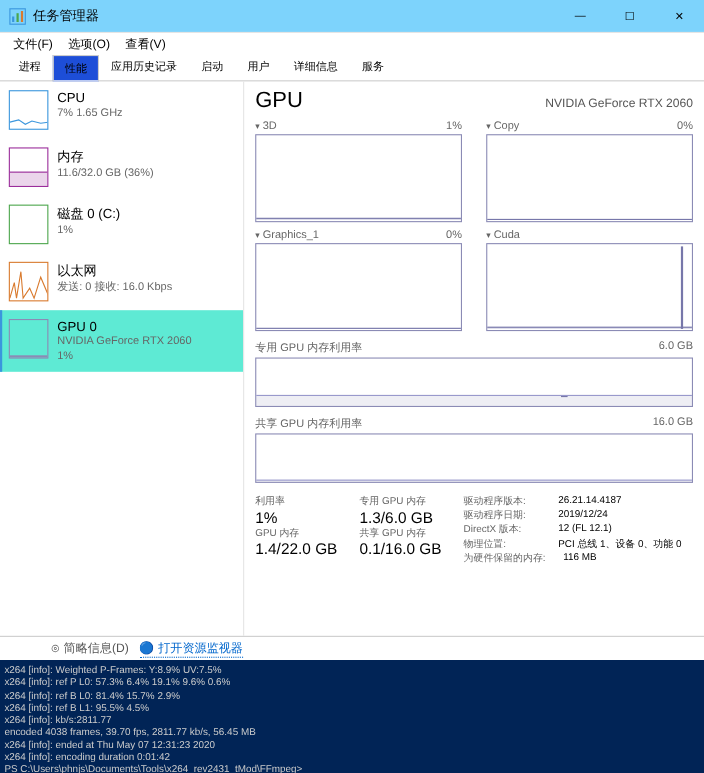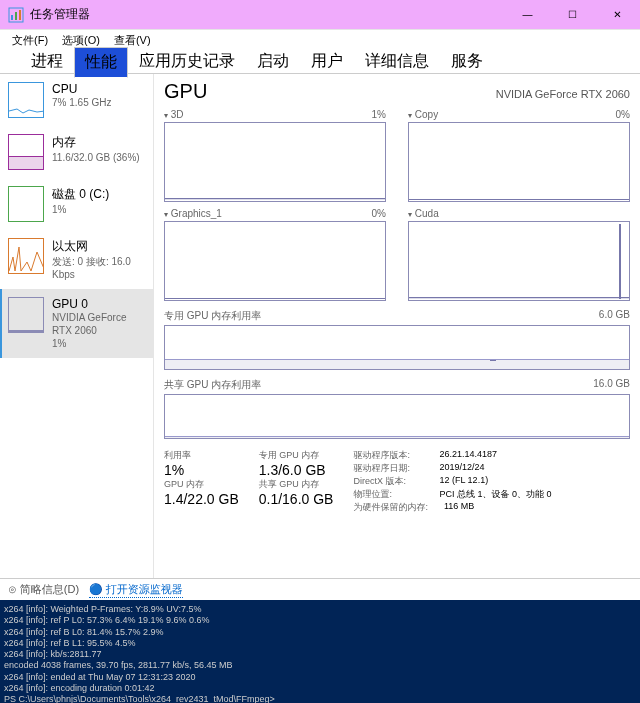--- a/index.html
+++ b/index.html
@@ -1,35 +1,35 @@
 <!DOCTYPE html>
 <html><head>
 <meta charset="utf-8">
 <style>
 * { margin: 0; padding: 0; box-sizing: border-box; font-family: "Microsoft YaHei", "Segoe UI", sans-serif; }
 body { width: 640px; height: 703px; background: #fff; font-size: 11px; color: #000; overflow: hidden; }
 
-.titlebar { height: 30px; background: #f0abfc; display: flex; align-items: center; padding-left: 8px; border-bottom: 1px solid #e5e5e5; }
+.titlebar { height: 30px; background: #7dd3fc; display: flex; align-items: center; padding-left: 8px; border-bottom: 1px solid #e5e5e5; }
 .titlebar .icon { width: 16px; height: 16px; margin-right: 6px; }
 .titlebar .title { flex: 1; font-size: 12px; }
 .titlebar .btns { display: flex; }
 .titlebar .btn { width: 45px; height: 30px; display: flex; align-items: center; justify-content: center; font-size: 10px; }
 
 .menubar { height: 20px; display: flex; align-items: flex-end; padding-left: 6px; font-size: 11px; gap: 2px; }
 .menubar span { padding: 2px 6px; }
 
-.tabs { height: 24px; display: flex; align-items: center; padding-left: 20px; border-bottom: 1px solid #ccc; font-size: 16px; }
+.tabs { height: 24px; display: flex; align-items: flex-end; padding-left: 6px; border-bottom: 1px solid #ccc; font-size: 10px; }
 .tab { padding: 4px 10px; border: 1px solid transparent; }
 .tab.active { background: #1d4ed8; border: 1px solid #ccc; border-bottom: 1px solid #fff; margin-bottom: -1px; }
 
 .main { display: flex; height: 504px; }
 
-.sidebar { width: 154px; border-right: 1px solid #e5e5e5; overflow-y: auto; }
+.sidebar { width: 222px; border-right: 1px solid #e5e5e5; overflow-y: auto; }
 .side-item { display: flex; padding: 8px 8px; gap: 8px; cursor: pointer; }
-.side-item.selected { background: #e5e5e5; border-left: 2px solid #3a96dd; padding-left: 6px; }
+.side-item.selected { background: #5eead4; border-left: 2px solid #3a96dd; padding-left: 6px; }
 .side-graph { width: 36px; height: 36px; border: 1px solid; display: flex; align-items: flex-end; }
 .side-info { flex: 1; }
 .side-title { font-size: 12px; }
 .side-sub { font-size: 10px; color: #666; line-height: 1.3; }
 
 .detail { flex: 1; padding: 6px 10px 10px 10px; overflow: hidden; }
 .detail-head { display: flex; justify-content: space-between; align-items: baseline; margin-bottom: 6px; }
 .detail-title { font-size: 20px; font-weight: 300; }
 .detail-model { font-size: 11px; color: #555; }
 
@@ -49,21 +49,21 @@
 .stats { display: flex; margin-top: 10px; gap: 20px; font-size: 10px; }
 .stat-col { display: flex; flex-direction: column; gap: 0; }
 .stat-label { color: #666; font-size: 9px; }
 .stat-val { font-size: 14px; }
 .info-col { font-size: 9px; }
 .info-row { display: flex; gap: 16px; }
 .info-key { color: #666; min-width: 70px; }
 
 .footer { height: 22px; border-top: 1px solid #ccc; display: flex; align-items: center; padding: 0 8px; font-size: 11px; gap: 10px; }
 .link { color: #0066cc; cursor: pointer; border-bottom: 1px dotted #0066cc; }
-.disclose { color: #555; cursor: pointer; }
+.disclose { color: #555; cursor: pointer; margin-left: 38px; }
 
 .terminal { height: 125px; background: #012456; color: #ccc; font-family: Consolas, monospace; font-size: 9px; padding: 4px; line-height: 1.25; overflow: hidden; position: relative; }
 .chev { font-size: 8px; }
 </style>
 </head>
 <body>
 
 <div class="titlebar">
   <svg class="icon" viewBox="0 0 16 16">
       <rect x="1" y="1" width="14" height="14" fill="none" stroke="#3a96dd"></rect>

